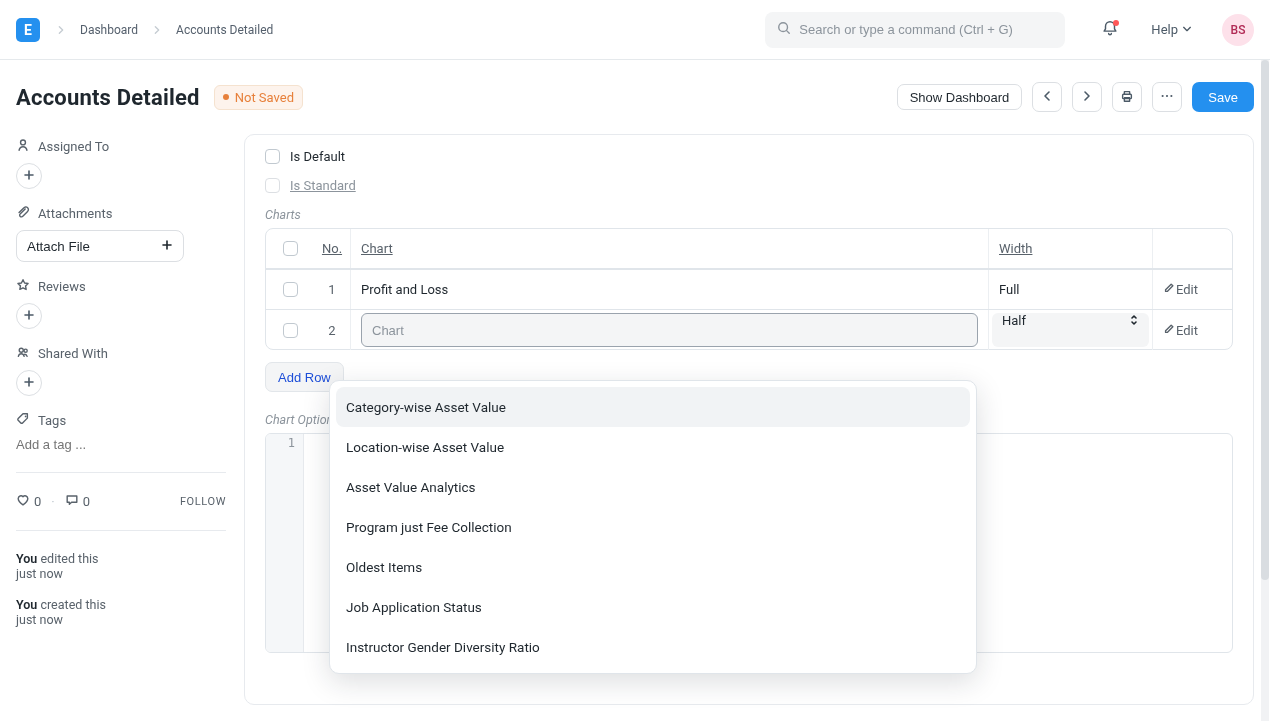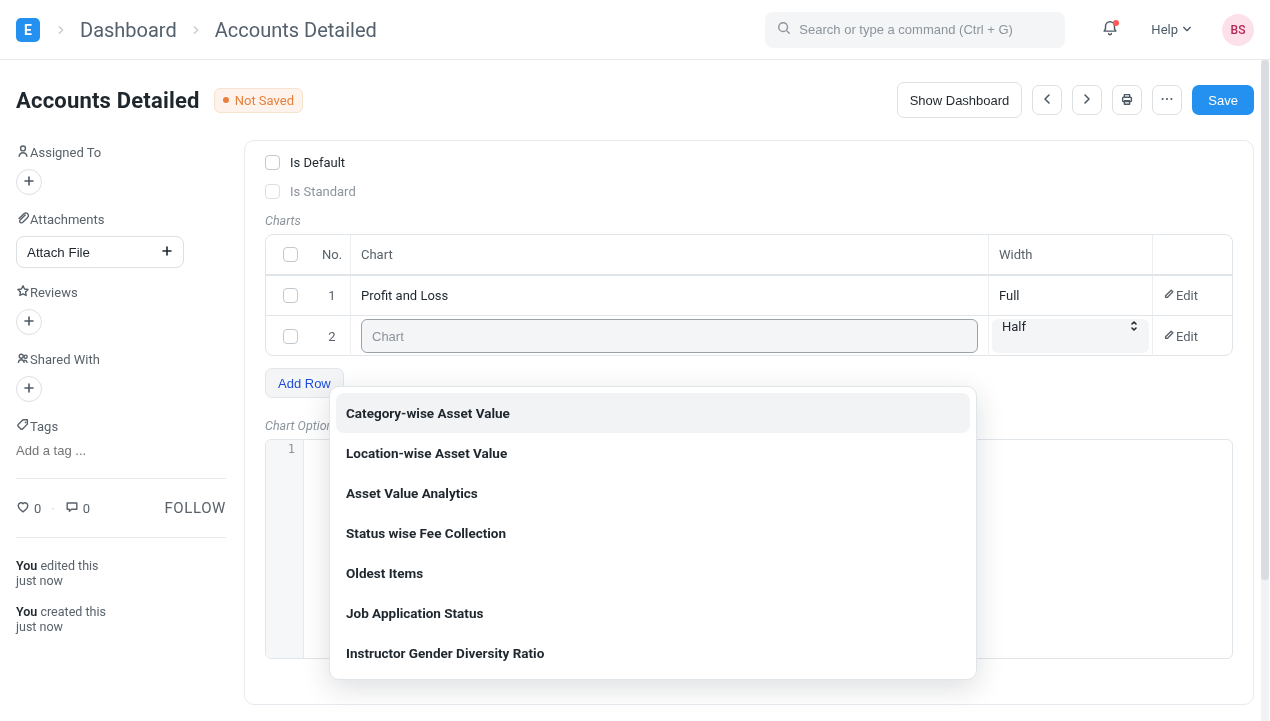--- a/index.html
+++ b/index.html
@@ -2,74 +2,74 @@
 <html><head>
 <meta charset="utf-8">
 <style>
   * { box-sizing: border-box; margin: 0; padding: 0; }
   html, body { height: 100%; font-family: -apple-system, BlinkMacSystemFont, "Segoe UI", Roboto, Helvetica, Arial, sans-serif; font-size: 13px; color: #1f272e; background: #fff; }
   body { width: 1270px; height: 721px; overflow: hidden; position: relative; }
 
   
   .topbar { height: 60px; border-bottom: 1px solid #e5e9ec; display: flex; align-items: center; padding: 0 16px; gap: 16px; }
   .logo { width: 24px; height: 24px; background: #2490ef; border-radius: 5px; display: flex; align-items: center; justify-content: center; color: #fff; font-weight: 700; font-size: 14px; }
-  .breadcrumb { display: flex; align-items: center; gap: 14px; color: #55606d; font-size: 20px; }
+  .breadcrumb { display: flex; align-items: center; gap: 14px; color: #55606d; font-size: 12px; }
   .breadcrumb .crumb { cursor: pointer; }
   .breadcrumb .sep { color: #c5ccd2; font-size: 12px; display: flex; align-items: center; }
   .topbar .spacer { flex: 1; }
   .searchbox { width: 300px; height: 36px; background: #f4f5f6; border-radius: 8px; display: flex; align-items: center; padding: 0 12px; color: #8c949c; gap: 8px; }
   .searchbox input { border: none; background: transparent; outline: none; flex: 1; font-size: 13px; color: #1f272e; }
   .searchbox input::placeholder { color: #8c949c; }
   .top-icons { display: flex; align-items: center; gap: 30px; margin-left: 18px; }
   .icon-btn { width: 22px; height: 22px; position: relative; cursor: pointer; color: #4c5a67; display: flex; align-items: center; justify-content: center; }
   .bell-dot { position: absolute; top: 1px; right: 2px; width: 6px; height: 6px; background: #ff5858; border-radius: 50%; }
   .help-link { display: flex; align-items: center; gap: 4px; color: #4c5a67; cursor: pointer; font-size: 13px; }
   .avatar { width: 32px; height: 32px; border-radius: 50%; background: #fde1ea; color: #b12a55; font-size: 12px; font-weight: 500; display: flex; align-items: center; justify-content: center; }
 
   
   .page-wrap { background: #f9fafb; height: calc(721px - 60px); display: flex; flex-direction: column; }
   .page-head { display: flex; align-items: center; justify-content: space-between; padding: 22px 16px 8px; background: #fff; border-bottom: 0; }
   .page-head-left { display: flex; align-items: center; gap: 14px; }
   .page-title { font-size: 22px; font-weight: 700; letter-spacing: 0.2px; }
   .status-pill { display: flex; align-items: center; gap: 6px; color: #e7803b; font-size: 13px; padding: 4px 8px; background: #fdf3ec; border-radius: 6px; border: 1px solid #f5e2cf; }
   .status-dot { width: 6px; height: 6px; border-radius: 50%; background: #e7803b; }
   .page-head-right { display: flex; align-items: center; gap: 10px; }
-  .btn-outline { height: 36px; padding: 0 12px; border: 1px solid #dcdfe3; border-radius: 7px; background: #fff; display: flex; align-items: center; cursor: pointer; font-size: 13px; color: #1f272e; }
+  .btn-outline { height: 26px; padding: 0 12px; border: 1px solid #dcdfe3; border-radius: 7px; background: #fff; display: flex; align-items: center; cursor: pointer; font-size: 13px; color: #1f272e; }
   .btn-square { width: 30px; height: 30px; border: 1px solid #dcdfe3; border-radius: 7px; background: #fff; display: flex; align-items: center; justify-content: center; cursor: pointer; color: #4c5a67; }
   .btn-primary { height: 30px; padding: 0 16px; border: none; border-radius: 7px; background: #2490ef; color: #fff; font-size: 13px; cursor: pointer; }
 
   
   .body-grid { display: grid; grid-template-columns: 210px 1fr; gap: 18px; padding: 14px 16px 16px; overflow: hidden; flex: 1; min-height: 0; background: #fff; }
 
   
   .sidebar { display: flex; flex-direction: column; gap: 16px; color: #59626b; font-size: 13px; padding-top: 4px; }
   .sb-section { display: flex; flex-direction: column; gap: 8px; }
-  .sb-title { display: flex; align-items: center; color: #59626b; }
+  .sb-title { display: flex; align-items: center; gap: 8px; color: #59626b; }
   .plus-chip { width: 26px; height: 26px; border: 1px solid #dcdfe3; border-radius: 50%; background: #fff; display: flex; align-items: center; justify-content: center; cursor: pointer; color: #4c5a67; }
   .attach-btn { height: 32px; border: 1px solid #dcdfe3; border-radius: 8px; background: #fff; display: flex; align-items: center; justify-content: space-between; padding: 0 10px; cursor: pointer; color: #1f272e; width: 168px; }
   .sb-divider { border-top: 1px solid #e7eaee; margin: 4px 0 4px; }
   .meta-row { display: flex; align-items: center; gap: 8px; justify-content: space-between; color: #59626b; }
   .meta-icons { display: flex; align-items: center; gap: 10px; }
   .meta-icons .pair { display: flex; align-items: center; gap: 4px; }
-  .follow { font-size: 15px; letter-spacing: 0.6px; color: #59626b; cursor: pointer; }
+  .follow { font-size: 11px; letter-spacing: 0.6px; color: #59626b; cursor: pointer; }
   .activity { display: flex; flex-direction: column; gap: 16px; font-size: 12.5px; color: #59626b; }
   .activity b { color: #1f272e; font-weight: 600; }
 
   
   .main-card { border: 1px solid #e7eaee; border-radius: 10px; background: #fff; padding: 14px 20px 20px; overflow: visible; position: relative; }
   .chk-row { display: flex; align-items: center; gap: 10px; margin-bottom: 14px; font-size: 13px; color: #1f272e; }
   .chk { width: 15px; height: 15px; border: 1.5px solid #c1c9d0; border-radius: 4px; cursor: pointer; }
   .chk.muted { border-color: #dcdfe3; }
-  .muted-text { color: #8c949c; }
+  .muted-text { color: #8c949c; text-decoration: underline; }
 
   .section-label { color: #8c949c; font-size: 12.5px; margin-bottom: 6px; font-style: italic; }
 
   .tbl { border: 1px solid #e0e5ea; border-radius: 8px; overflow: visible; width: 100%; }
   .tbl-head, .tbl-row { display: grid; grid-template-columns: 48px 36px minmax(0,1fr) 164px 80px; align-items: center; }
-  .tbl-head { height: 40px; border-bottom: 1px solid #e0e5ea; color: #59626b; font-size: 13px; }
+  .tbl-head { height: 40px; border-bottom: 1px solid #e0e5ea; color: #59626b; font-size: 13px; text-decoration: underline; }
   .tbl-row { height: 40px; border-top: 1px solid #e0e5ea; }
   .tbl-row:first-of-type { border-top: none; }
   .tbl .cell { padding: 0 10px; height: 100%; display: flex; align-items: center; }
   .tbl .cell.col-sep { border-left: 1px solid #eceff2; }
   .tbl .no-col { justify-content: center; color: #59626b; }
   .tbl .chk-cell { justify-content: center; }
   .edit-link { display: flex; align-items: center; gap: 1px; color: #59626b; cursor: pointer; font-size: 13px; }
 
   .chart-input-cell { padding: 3px; position: relative; }
   .chart-input { height: 34px; width: 100%; border: 1px solid #9aa3ad; border-radius: 6px; background: #f4f5f6; padding: 0 10px; font-size: 13px; outline: none; }
@@ -81,21 +81,21 @@
   .btn-chip { height: 30px; padding: 0 12px; border: 1px solid #e2e6ea; border-radius: 7px; background: #f4f5f6; cursor: pointer; font-size: 13px; color: #1d4ed8; }
 
   .chart-options-label { margin-top: 20px; }
   .code-box { margin-top: 6px; border: 1px solid #e0e5ea; border-radius: 6px; height: 220px; overflow: hidden; display: flex; }
   .gutter { width: 38px; background: #f5f7f9; border-right: 1px solid #e7eaee; padding-top: 2px; text-align: right; color: #8c949c; font-family: ui-monospace, SFMono-Regular, Menlo, Consolas, monospace; font-size: 12px; }
   .gutter span { display: block; padding: 0 8px; }
   .code-area { flex: 1; }
 
   
   .dropdown { position: absolute; left: 84px; top: 245px; width: 648px; background: #fff; border: 1px solid #e0e5ea; border-radius: 10px; box-shadow: 0 8px 28px rgba(24, 34, 44, 0.15); padding: 6px 6px; max-height: 300px; overflow-y: auto; z-index: 50; }
-  .dd-item { padding: 12px 10px; border-radius: 8px; font-weight: 700; font-size: 13.5px; cursor: pointer; color: #1f272e; }
+  .dd-item { padding: 12px 10px; border-radius: 8px; font-weight: 400; font-size: 13.5px; cursor: pointer; color: #1f272e; }
   .dd-item.hover { background: #f1f3f5; }
 
   
   .page-scroll { position: absolute; right: 1px; top: 60px; bottom: 0; width: 8px; background: #f1f2f4; }
   .page-scroll .thumb { position: absolute; left: 0; right: 0; top: 0; height: 520px; background: #d9dde1; border-radius: 4px; }
 
   
   svg { stroke: currentColor; fill: none; stroke-width: 1.6; stroke-linecap: round; stroke-linejoin: round; }
 </style>
 </head>
@@ -381,21 +381,21 @@
         <div class="gutter">
             <span>1</span>
           </div>
         <div class="code-area"></div>
       </div>
 
       <div class="dropdown">
         <div class="dd-item hover">Category-wise Asset Value</div>
         <div class="dd-item">Location-wise Asset Value</div>
         <div class="dd-item">Asset Value Analytics</div>
-        <div class="dd-item">Status wise Fee Collection</div>
+        <div class="dd-item">Program just Fee Collection</div>
         <div class="dd-item">Oldest Items</div>
         <div class="dd-item">Job Application Status</div>
         <div class="dd-item">Instructor Gender Diversity Ratio</div>
       </div>
 
     </section>
 
   </div>
 </div>
 

